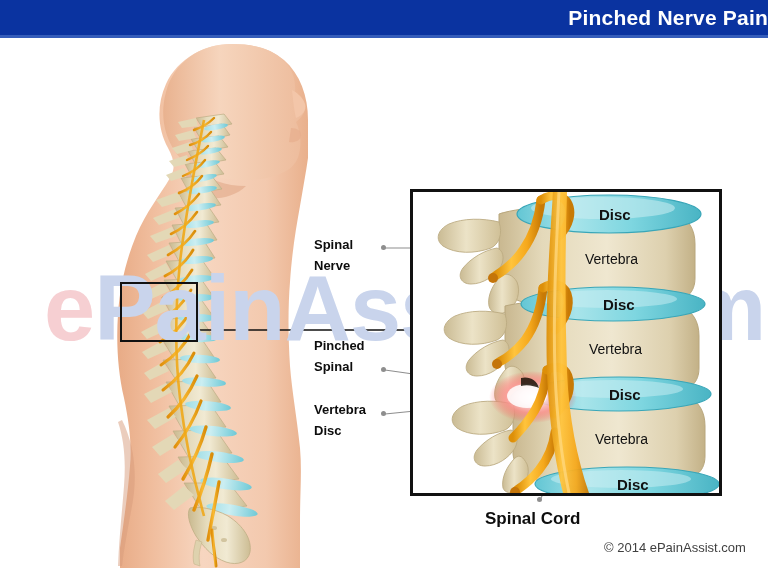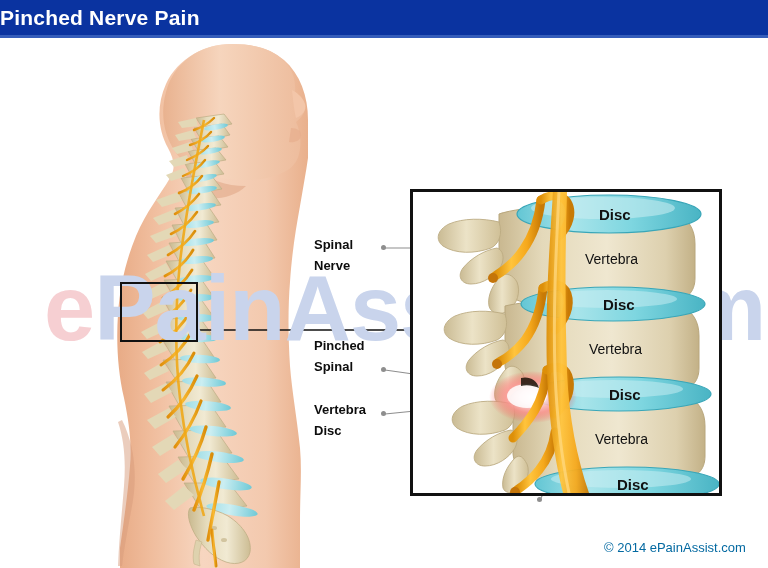--- a/index.html
+++ b/index.html
@@ -14,21 +14,21 @@
   #titlebar{
     position:absolute;left:0;top:0;width:768px;height:38px;
     background:#0a33a0;
   }
   #titlebar .sheen{
     position:absolute;left:0;bottom:0;width:100%;height:3px;
     background:#5a7fd0;opacity:.55;
   }
   #title-text{
     position:absolute;left:0;top:0;width:768px;height:29px;
-    line-height:36px;text-align:left;color:#ffffff;
+    line-height:36px;text-align:right;color:#ffffff;
     font-size:21px;font-weight:bold;letter-spacing:.2px;
   }
 
   
   #watermark{
     position:absolute;left:44px;top:258px;width:724px;height:100px;
     font-size:92px;font-weight:bold;line-height:100px;white-space:nowrap;
     pointer-events:none;user-select:none;letter-spacing:-1px;
   }
   #watermark .wm-e{color:#f6cfd2;}
@@ -414,22 +414,23 @@
   <div class="leader-dot" style="left:381px;top:245px;"></div>
 
   <div class="callout-label" id="label-pinched-nerve">Pinched
 Spinal</div>
   <div class="leader-dot" style="left:381px;top:367px;"></div>
 
   <div class="callout-label" id="label-herniated-disc">Vertebra
 Disc</div>
   <div class="leader-dot" style="left:381px;top:411px;"></div>
 
+  <div class="callout-label" id="label-spinal-cord">Spinal Cord</div>
   <div class="leader-dot" style="left:537px;top:497px;"></div>
 
   <div id="titlebar" style="background: rgb(10, 51, 160);">
     <div class="sheen"></div>
   </div>
   <div id="title-text" style="color: rgb(255, 255, 255);">Pinched Nerve Pain</div>
 
-  <div id="copyright" style="color: #0369a1;">© 2014 ePainAssist.com</div>
+  <div id="copyright" style="color: #404040;">© 2014 ePainAssist.com</div>
 
 </div>
 
 </body></html>

